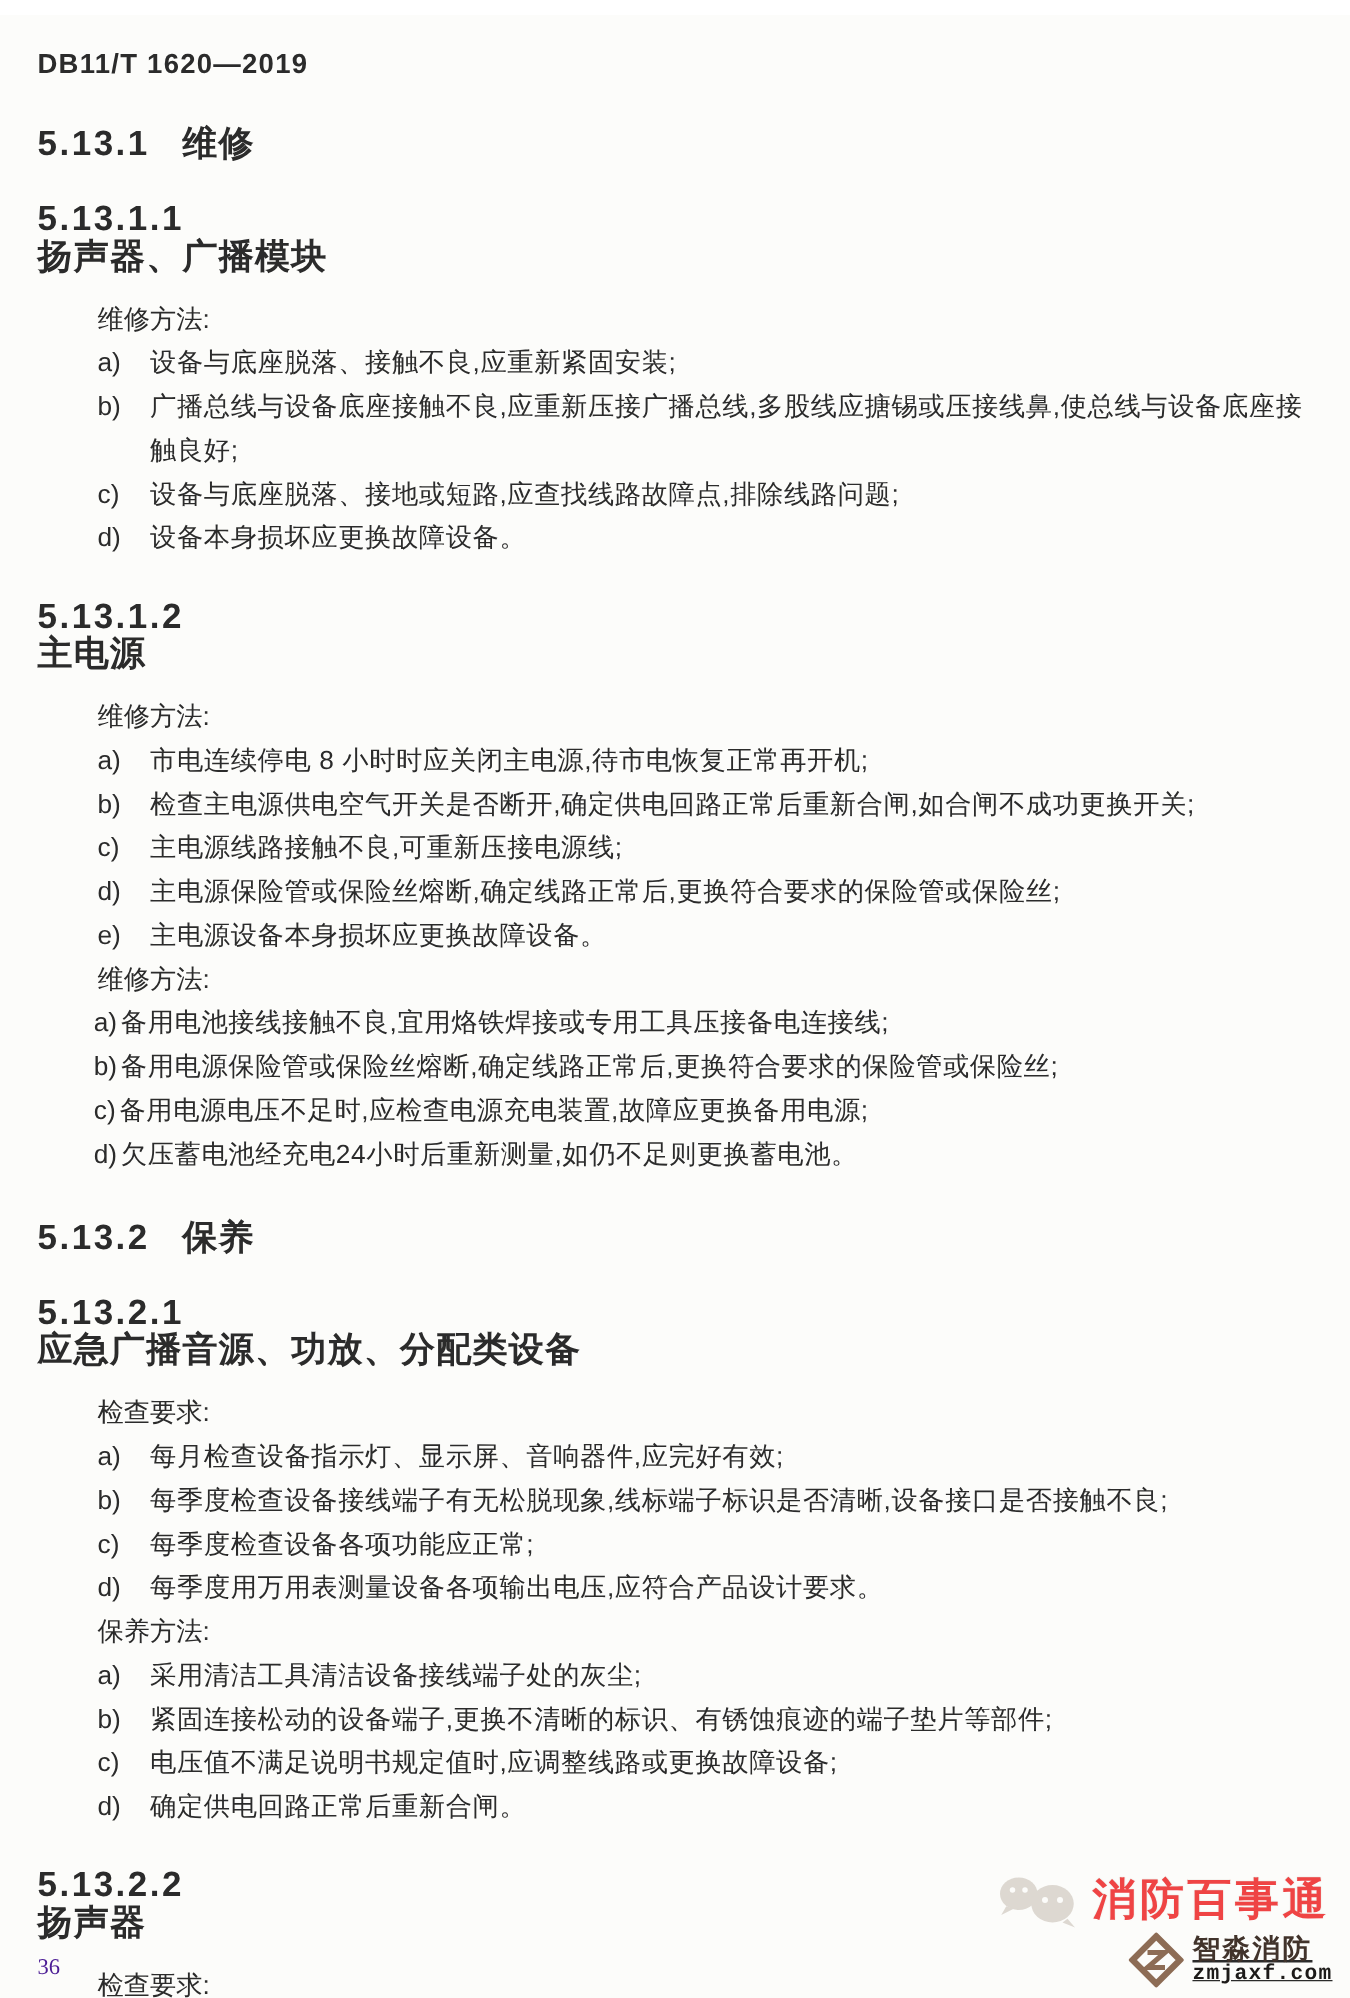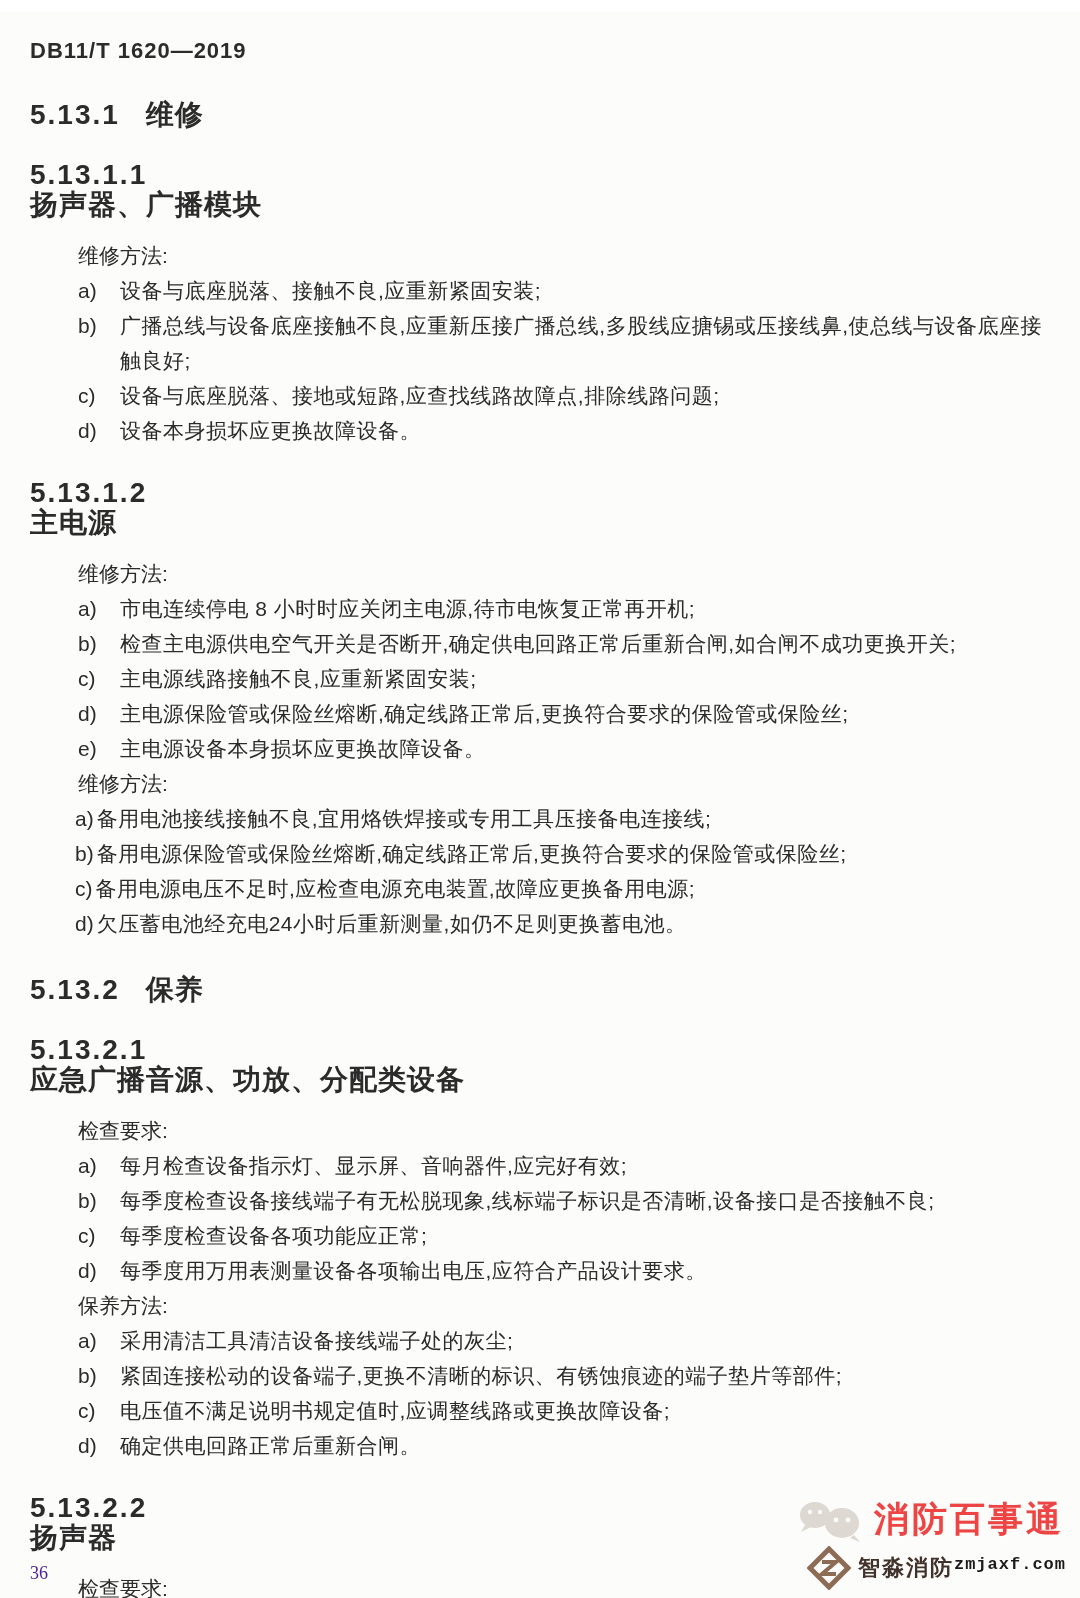--- a/index.html
+++ b/index.html
@@ -26,21 +26,21 @@
   .li.tight .m{flex:0 0 auto;margin-right:3px;}
   .li .t{flex:1 1 auto;letter-spacing:0.5px;}
 
   .page-number{position:absolute;left:30px;bottom:26px;font-size:18px;color:#4c1d95;
                font-family:"Liberation Serif","DejaVu Serif",serif;}
 
   .wm-light{position:absolute;right:16px;top:1482px;display:flex;align-items:center;gap:10px;
             color:#ef4444;font-size:35px;font-weight:700;letter-spacing:3px;
             text-shadow:0 1px 1px #ffffff, 0 0 1px #c9c3ba;user-select:none;}
   .brand{position:absolute;right:14px;top:1534px;display:flex;align-items:center;gap:7px;}
-  .brand-text{display:flex;line-height:1.1;}
+  .brand-text{display:flex;flex-direction:column;line-height:1.1;text-decoration:underline;}
   .brand-name{font-size:22px;font-weight:700;color:#41332b;letter-spacing:2px;}
   .brand-url{font-size:17px;font-weight:700;color:#1d1b19;letter-spacing:1px;
              font-family:"Liberation Mono","DejaVu Sans Mono",monospace;}
 </style>
 </head>
 <body>
 
 <main class="page">
   <div class="inner">
 
@@ -81,21 +81,21 @@
     <div class="li">
       <span class="m">a)</span>
       <span class="t">市电连续停电 8 小时时应关闭主电源,待市电恢复正常再开机;</span>
     </div>
     <div class="li">
       <span class="m">b)</span>
       <span class="t">检查主电源供电空气开关是否断开,确定供电回路正常后重新合闸,如合闸不成功更换开关;</span>
     </div>
     <div class="li">
       <span class="m">c)</span>
-      <span class="t">主电源线路接触不良,应重新紧固安装;</span>
+      <span class="t">主电源线路接触不良,可重新压接电源线;</span>
     </div>
     <div class="li">
       <span class="m">d)</span>
       <span class="t">主电源保险管或保险丝熔断,确定线路正常后,更换符合要求的保险管或保险丝;</span>
     </div>
     <div class="li">
       <span class="m">e)</span>
       <span class="t">主电源设备本身损坏应更换故障设备。</span>
     </div>
 

